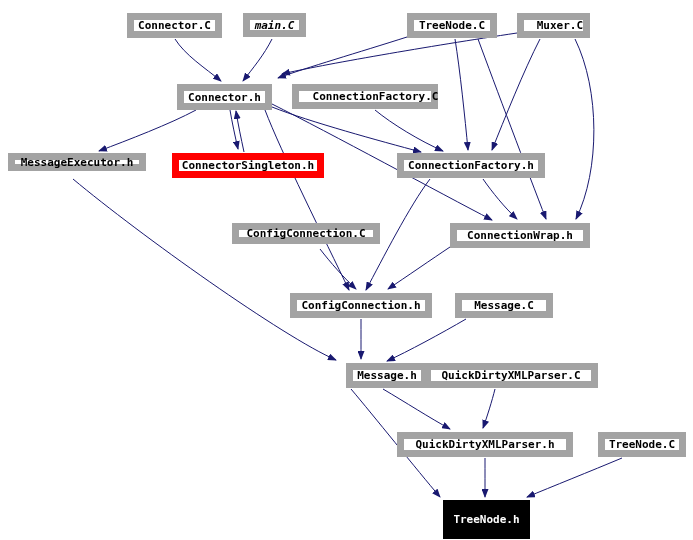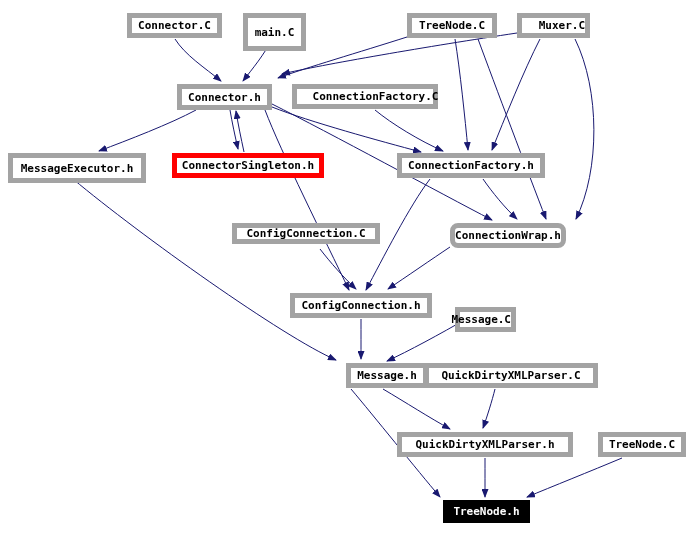--- a/index.html
+++ b/index.html
@@ -18,21 +18,21 @@
   svg#edges {
     position: absolute;
     left: 0;
     top: 0;
     width: 693px;
     height: 540px;
   }
   .node {
     position: absolute;
     box-sizing: border-box;
-    border: 5px solid #a3a3a3;
+    border: 7px solid #a3a3a3;
     background: #ffffff;
     color: #000000;
     font-family: "DejaVu Sans Mono", monospace;
     font-size: 11px;
     font-weight: bold;
     line-height: 1;
     display: flex;
     align-items: center;
     justify-content: center;
     white-space: nowrap;
@@ -87,66 +87,66 @@
         <path d="M 495,389 C 492,401 487,417 483,428" fill="none" stroke="#191970" stroke-width="1" marker-end="url(#arrowhead)"></path>
         <path d="M 485,458 C 485,472 485,485 485,497" fill="none" stroke="#191970" stroke-width="1" marker-end="url(#arrowhead)"></path>
         <path d="M 622,458 C 591,471 551,487 527,497" fill="none" stroke="#191970" stroke-width="1" marker-end="url(#arrowhead)"></path>
       </g>
   </svg>
 
   <div id="node-layer">
       <div class="node" style="left: 127px; top: 13px; width: 95px; height: 25px;">
         <span>Connector.C</span>
       </div>
-      <div class="node" style="left: 243px; top: 13px; width: 63px; height: 38px;">
+      <div class="node" style="left: 243px; top: 13px; width: 63px; height: 24px; font-style: italic;">
         <span>main.C</span>
       </div>
       <div class="node" style="left: 407px; top: 13px; width: 90px; height: 25px;">
         <span>TreeNode.C</span>
       </div>
       <div class="node" style="left: 517px; top: 13px; width: 73px; height: 25px; justify-content: flex-end;">
         <span>Muxer.C</span>
       </div>
       <div class="node" style="left: 177px; top: 84px; width: 95px; height: 26px;">
         <span>Connector.h</span>
       </div>
       <div class="node" style="left: 292px; top: 84px; width: 146px; height: 25px; padding-left: 21px;">
         <span>ConnectionFactory.C</span>
       </div>
-      <div class="node" style="left: 8px; top: 153px; width: 138px; height: 30px;">
+      <div class="node" style="left: 8px; top: 153px; width: 138px; height: 18px;">
         <span>MessageExecutor.h</span>
       </div>
       <div class="node redborder" style="left: 172px; top: 153px; width: 152px; height: 25px;">
         <span>ConnectorSingleton.h</span>
       </div>
       <div class="node" style="left: 397px; top: 153px; width: 148px; height: 25px;">
         <span>ConnectionFactory.h</span>
       </div>
       <div class="node" style="left: 232px; top: 223px; width: 148px; height: 21px;">
         <span>ConfigConnection.C</span>
       </div>
-      <div class="node" style="left: 450px; top: 223px; width: 116px; height: 25px; border-radius: 8px;">
+      <div class="node" style="left: 450px; top: 223px; width: 140px; height: 25px;">
         <span>ConnectionWrap.h</span>
       </div>
       <div class="node" style="left: 290px; top: 293px; width: 142px; height: 25px;">
         <span>ConfigConnection.h</span>
       </div>
-      <div class="node" style="left: 455px; top: 307px; width: 61px; height: 25px; justify-content: flex-end;">
+      <div class="node" style="left: 455px; top: 293px; width: 98px; height: 25px;">
         <span>Message.C</span>
       </div>
       <div class="node" style="left: 319px; top: 363px; width: 82px; height: 25px; margin-left: 27px;">
         <span>Message.h</span>
       </div>
       <div class="node" style="left: 424px; top: 363px; width: 174px; height: 25px;">
         <span>QuickDirtyXMLParser.C</span>
       </div>
       <div class="node" style="left: 397px; top: 432px; width: 176px; height: 25px;">
         <span>QuickDirtyXMLParser.h</span>
       </div>
       <div class="node" style="left: 598px; top: 432px; width: 88px; height: 25px;">
         <span>TreeNode.C</span>
       </div>
-      <div class="node highlight" style="left: 443px; top: 500px; width: 87px; height: 23px;">
+      <div class="node highlight" style="left: 443px; top: 500px; width: 87px; height: 39px;">
         <span>TreeNode.h</span>
       </div>
     </div>
 
 </div>
 
 </body></html>

